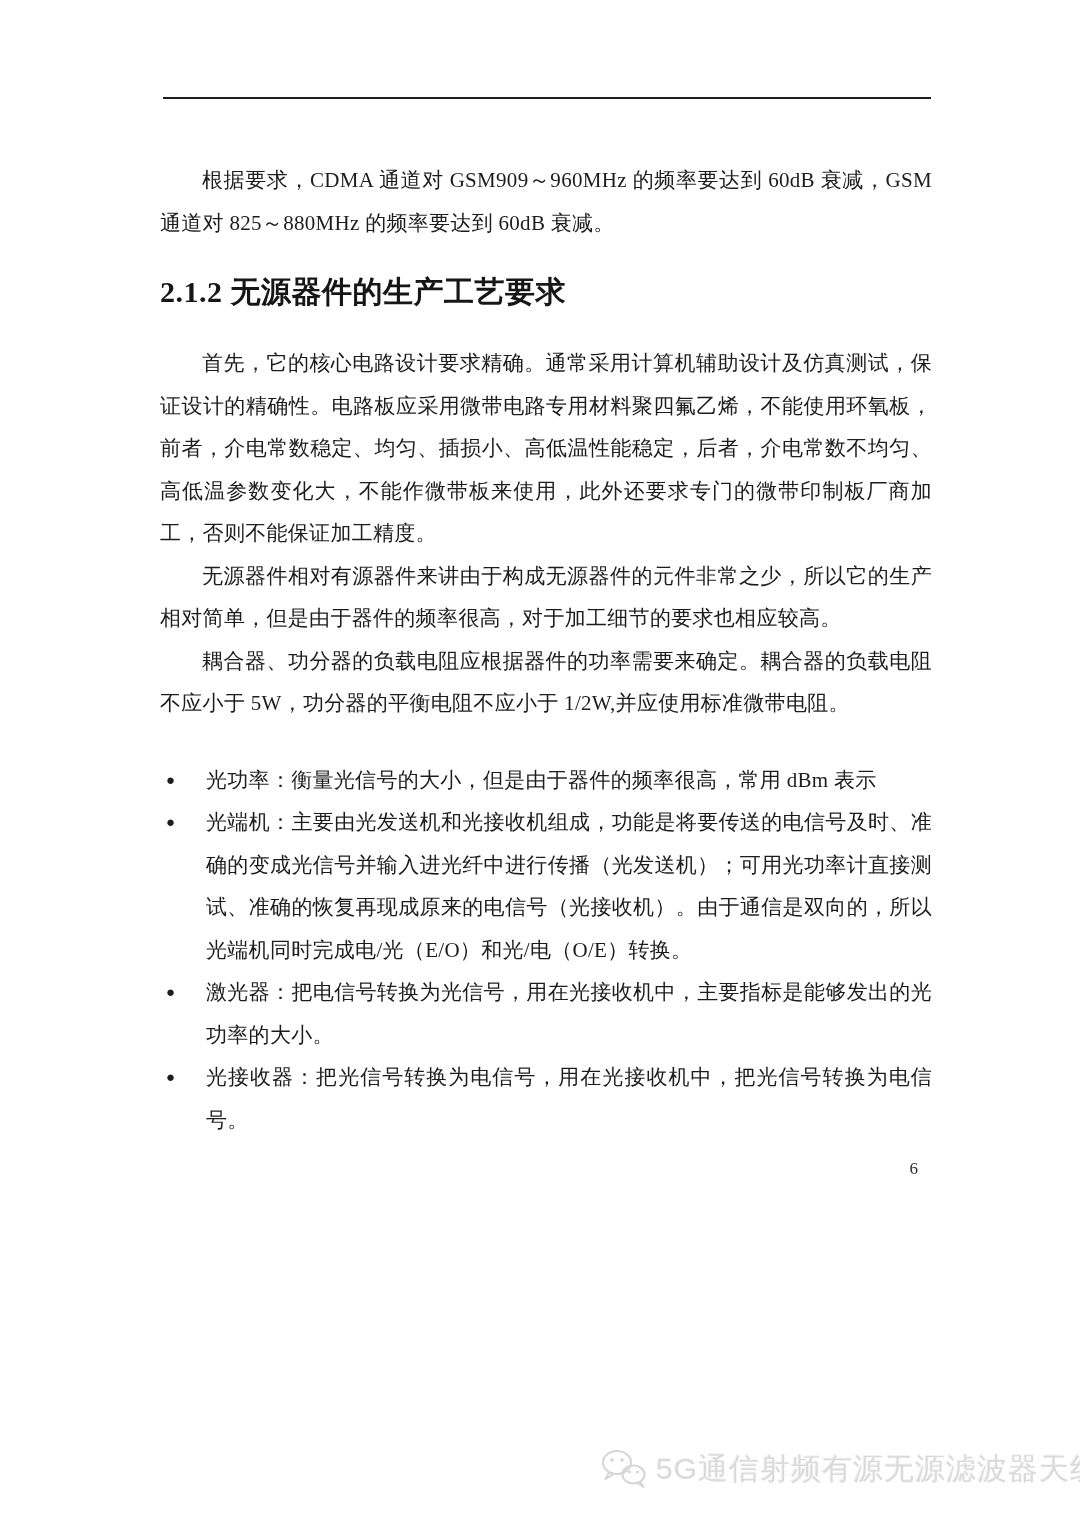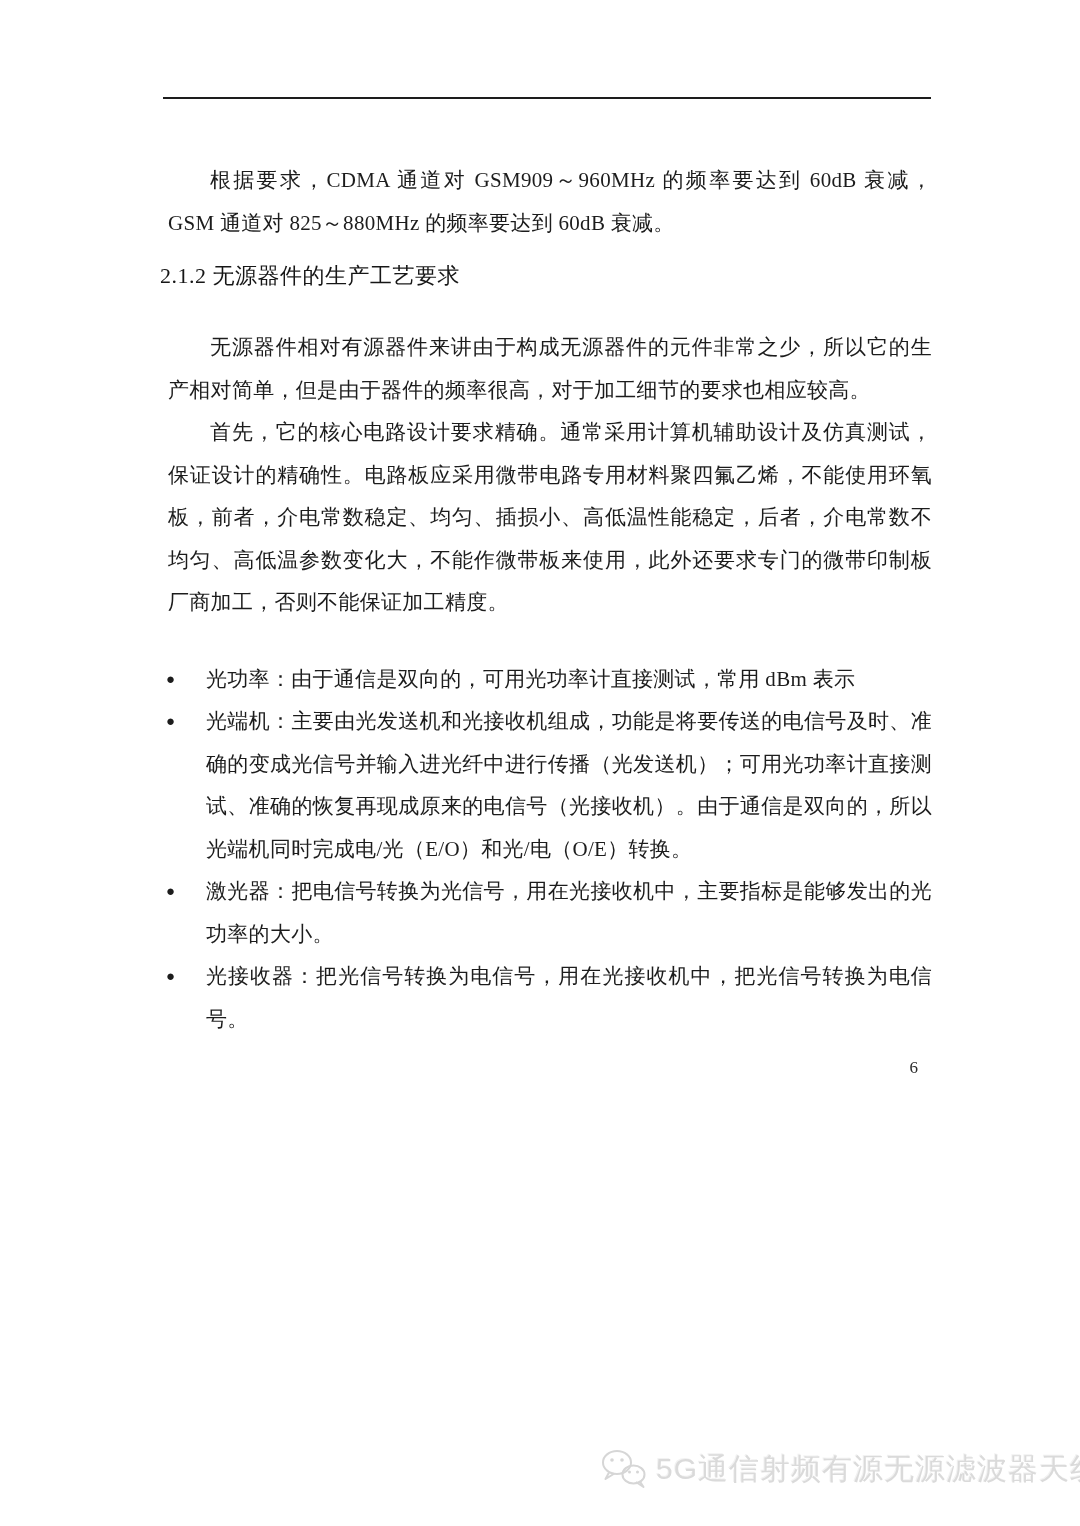--- a/index.html
+++ b/index.html
@@ -25,27 +25,27 @@
     top: 99px;
     width: 772px;
   }
   .para {
     margin: 0;
     font-size: 21px;
     line-height: 42.5px;
     text-align: justify;
     letter-spacing: 0.3px;
   }
-  .indent { text-indent: 2em; margin-left: 8px; }
+  .indent { text-indent: 2em; }
   .intro { margin-top: 60px; }
   .heading {
-    margin: 16px 0 34px 0;
-    font-size: 22px;
+    margin: 32px 0 34px 0;
+    font-size: 30px;
     line-height: 32px;
-    font-weight: normal;
+    font-weight: bold;
     color: #161616;
     letter-spacing: 0.5px;
   }
   .bullets {
     list-style: none;
     margin: 34px 0 0 0;
     padding: 0;
   }
   .bullet-item {
     display: flex;
@@ -96,31 +96,32 @@
 <div class="page">
 
   <div class="header-rule"></div>
 
   <main class="content">
 
     <p class="para indent intro">根据要求，CDMA 通道对 GSM909～960MHz 的频率要达到 60dB 衰减，GSM 通道对 825～880MHz 的频率要达到 60dB 衰减。</p>
 
     <h2 class="heading">2.1.2 无源器件的生产工艺要求</h2>
 
+    <p class="para indent">首先，它的核心电路设计要求精确。通常采用计算机辅助设计及仿真测试，保证设计的精确性。电路板应采用微带电路专用材料聚四氟乙烯，不能使用环氧板，前者，介电常数稳定、均匀、插损小、高低温性能稳定，后者，介电常数不均匀、高低温参数变化大，不能作微带板来使用，此外还要求专门的微带印制板厂商加工，否则不能保证加工精度。</p>
+
     <p class="para indent">无源器件相对有源器件来讲由于构成无源器件的元件非常之少，所以它的生产相对简单，但是由于器件的频率很高，对于加工细节的要求也相应较高。</p>
 
-    <p class="para indent">首先，它的核心电路设计要求精确。通常采用计算机辅助设计及仿真测试，保证设计的精确性。电路板应采用微带电路专用材料聚四氟乙烯，不能使用环氧板，前者，介电常数稳定、均匀、插损小、高低温性能稳定，后者，介电常数不均匀、高低温参数变化大，不能作微带板来使用，此外还要求专门的微带印制板厂商加工，否则不能保证加工精度。</p>
 
-
+    <p class="para indent">耦合器、功分器的负载电阻应根据器件的功率需要来确定。耦合器的负载电阻不应小于 5W，功分器的平衡电阻不应小于 1/2W,并应使用标准微带电阻。</p>
 
 
     <ul class="bullets">
       <li class="bullet-item">
         <span class="bullet">●</span>
-        <span class="bullet-text">光功率：由于通信是双向的，可用光功率计直接测试，常用 dBm 表示</span>
+        <span class="bullet-text">光功率：衡量光信号的大小，但是由于器件的频率很高，常用 dBm 表示</span>
       </li>
       <li class="bullet-item">
         <span class="bullet">●</span>
         <span class="bullet-text">光端机：主要由光发送机和光接收机组成，功能是将要传送的电信号及时、准确的变成光信号并输入进光纤中进行传播（光发送机）；可用光功率计直接测试、准确的恢复再现成原来的电信号（光接收机）。由于通信是双向的，所以光端机同时完成电/光（E/O）和光/电（O/E）转换。</span>
       </li>
       <li class="bullet-item">
         <span class="bullet">●</span>
         <span class="bullet-text">激光器：把电信号转换为光信号，用在光接收机中，主要指标是能够发出的光功率的大小。</span>
       </li>
       <li class="bullet-item">

